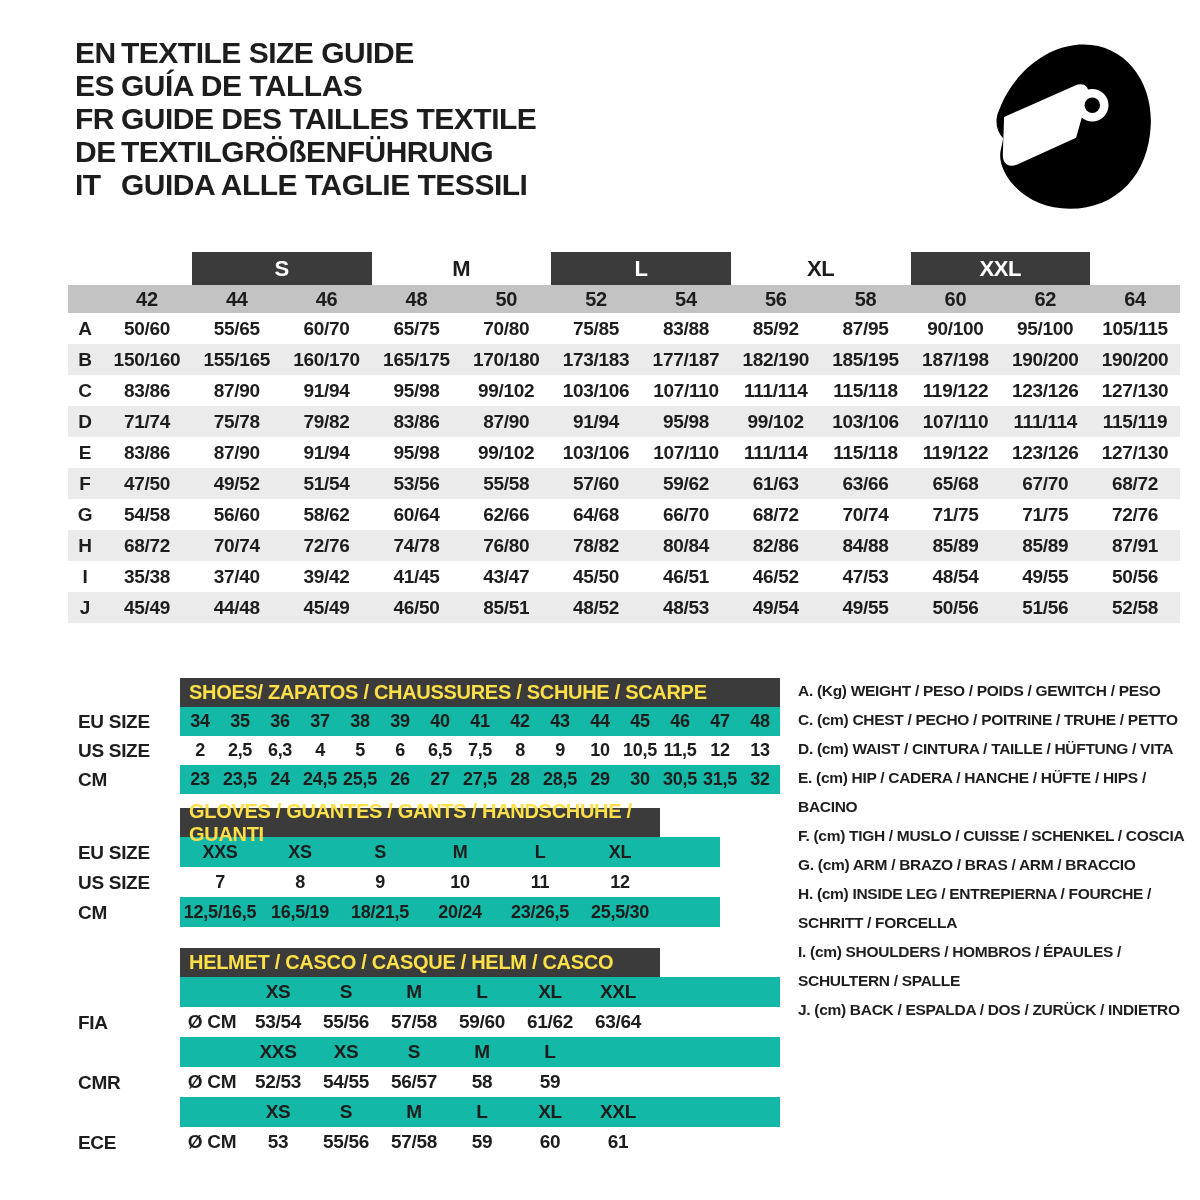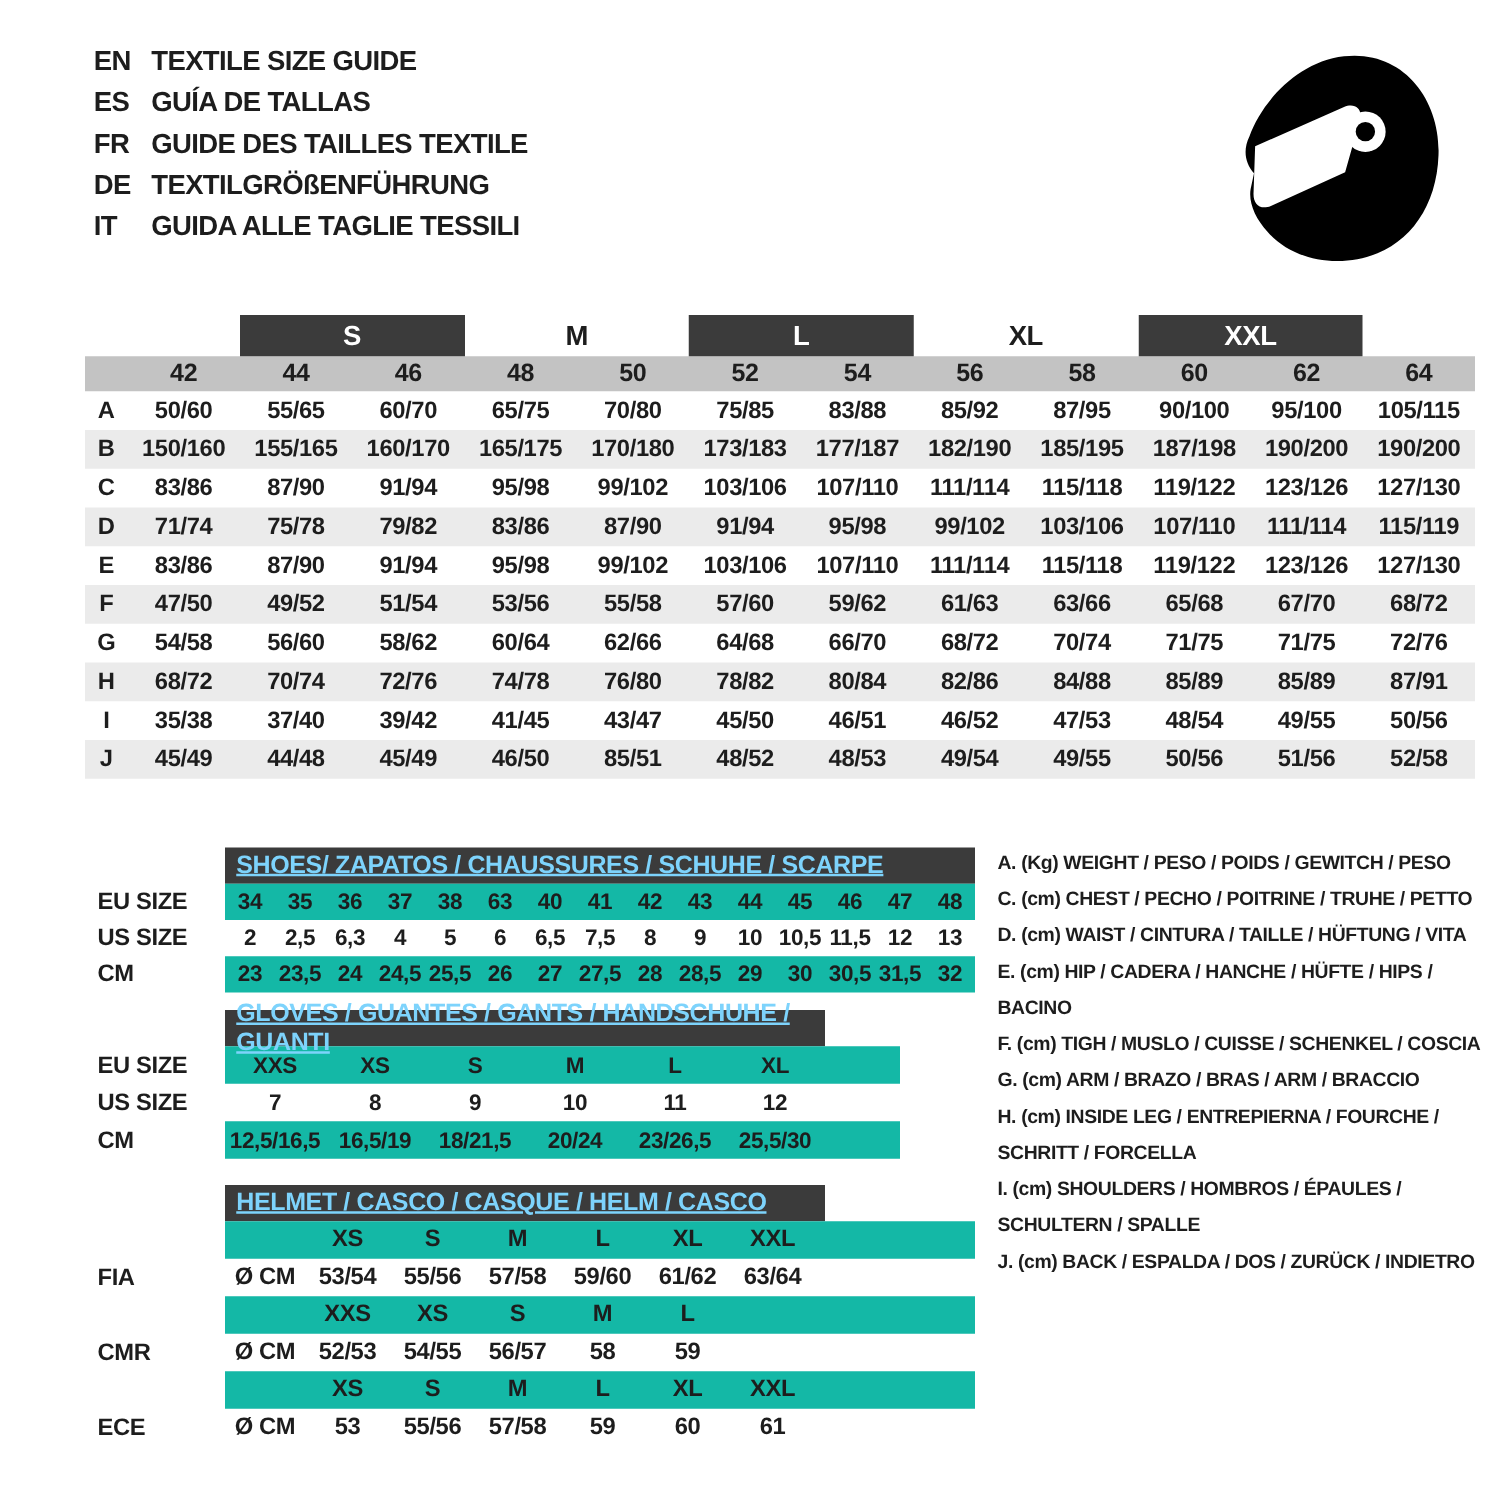--- a/index.html
+++ b/index.html
@@ -4,36 +4,36 @@
 <style>
   html,body{margin:0;padding:0;}
   body{
     position:relative;width:1200px;height:1200px;background:#fff;overflow:hidden;
     font-family:"Liberation Sans","DejaVu Sans",sans-serif;font-weight:700;
     color:#1d1d1d;letter-spacing:-0.3px;
   }
   .abs{position:absolute;}
   
   .langs{left:75px;top:36px;}
-  .lang-row{display:flex;height:33px;font-size:22px;letter-spacing:-0.5px;}
+  .lang-row{display:flex;height:33px;font-size:30px;letter-spacing:-0.5px;}
   .lang-code{width:46px;}
   
   .helmet-box{left:978px;top:36px;width:180px;height:180px;}
   
   .main-table{left:68px;top:252px;width:1112px;}
   .main-grid{display:grid;grid-template-columns:34px repeat(12,1fr);}
   .cell{display:flex;align-items:center;justify-content:center;white-space:nowrap;}
   .group-row{height:33px;font-size:22px;}
   .group-cell{display:flex;align-items:center;justify-content:center;}
   .group-cell.filled{background:#3b3b3b;color:#fff;}
   .size-band{height:28px;background:#c3c3c3;font-size:20px;}
   .data-row{height:31px;font-size:19px;}
   .data-row.stripe{background:#ebebeb;}
   
-  .sub-header{background:#3b3b3b;color:#7dd3fc;font-size:20px;display:flex;align-items:center;padding-left:9px;height:29px;box-sizing:border-box;text-decoration:underline;}
+  .sub-header{background:#3b3b3b;color:#fde047;font-size:20px;display:flex;align-items:center;padding-left:9px;height:29px;box-sizing:border-box;}
   .shoes-table{left:180px;top:678px;width:600px;}
   .shoes-grid{display:grid;grid-template-columns:repeat(15,1fr);height:29px;font-size:18px;}
   .gloves-table{left:180px;top:808px;width:540px;}
   .gloves-header{width:480px;}
   .gloves-grid{display:grid;grid-template-columns:repeat(6,80px) 1fr;height:30px;font-size:18px;}
   .helmet-table{left:180px;top:948px;width:600px;}
   .helmet-header{width:480px;}
   .helm-grid{display:grid;grid-template-columns:64px repeat(6,68px) 1fr;height:30px;font-size:19px;}
   .gray{background:#14b8a6;}
   .side-label{font-size:19px;left:78px;white-space:nowrap;}
@@ -257,21 +257,21 @@
 <div class="abs side-label" style="top:740px;">US SIZE</div>
 <div class="abs side-label" style="top:769px;">CM</div>
 <div class="abs shoes-table">
   <div class="sub-header">SHOES/ ZAPATOS / CHAUSSURES / SCHUHE / SCARPE</div>
   <div class="shoes-grid gray" id="shoes-eu">
       <div class="cell">34</div>
       <div class="cell">35</div>
       <div class="cell">36</div>
       <div class="cell">37</div>
       <div class="cell">38</div>
-      <div class="cell">63</div>
+      <div class="cell">39</div>
       <div class="cell">40</div>
       <div class="cell">41</div>
       <div class="cell">42</div>
       <div class="cell">43</div>
       <div class="cell">44</div>
       <div class="cell">45</div>
       <div class="cell">46</div>
       <div class="cell">47</div>
       <div class="cell">48</div>
     </div>

